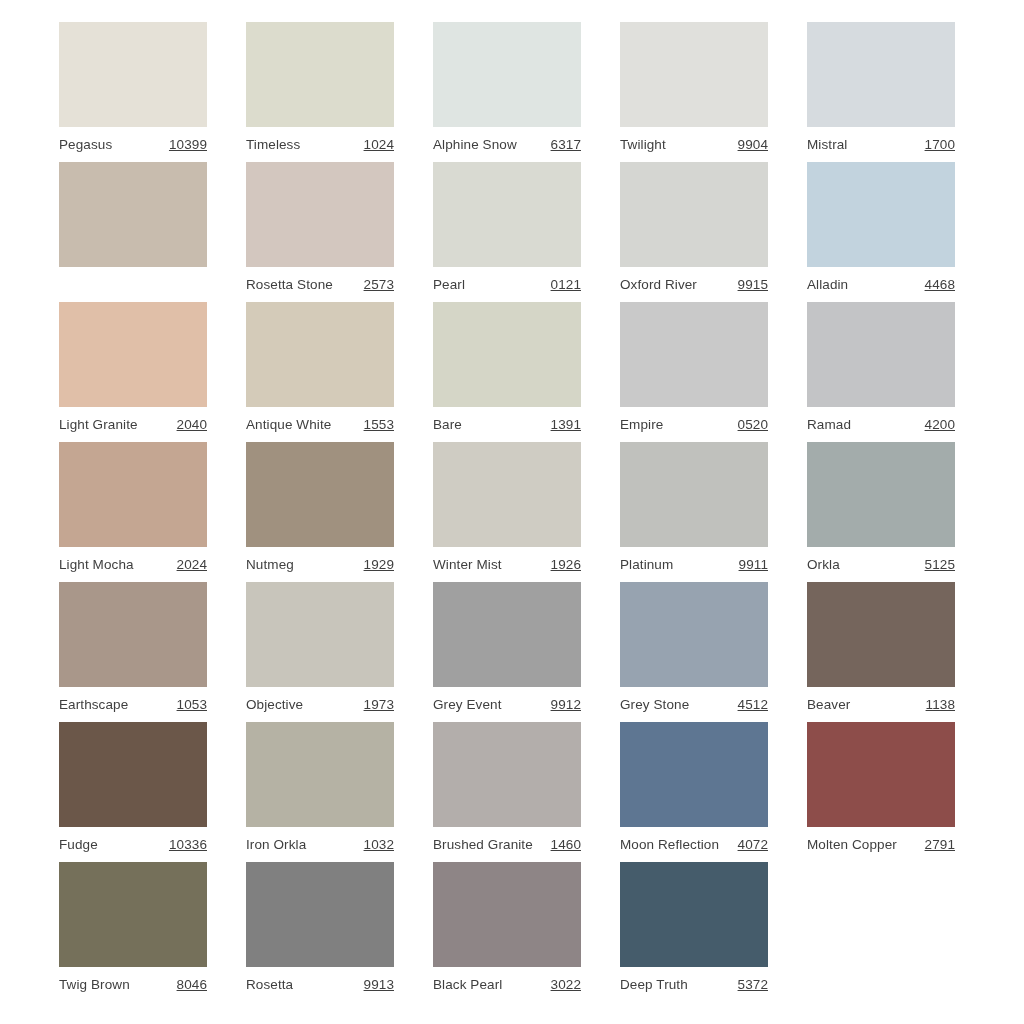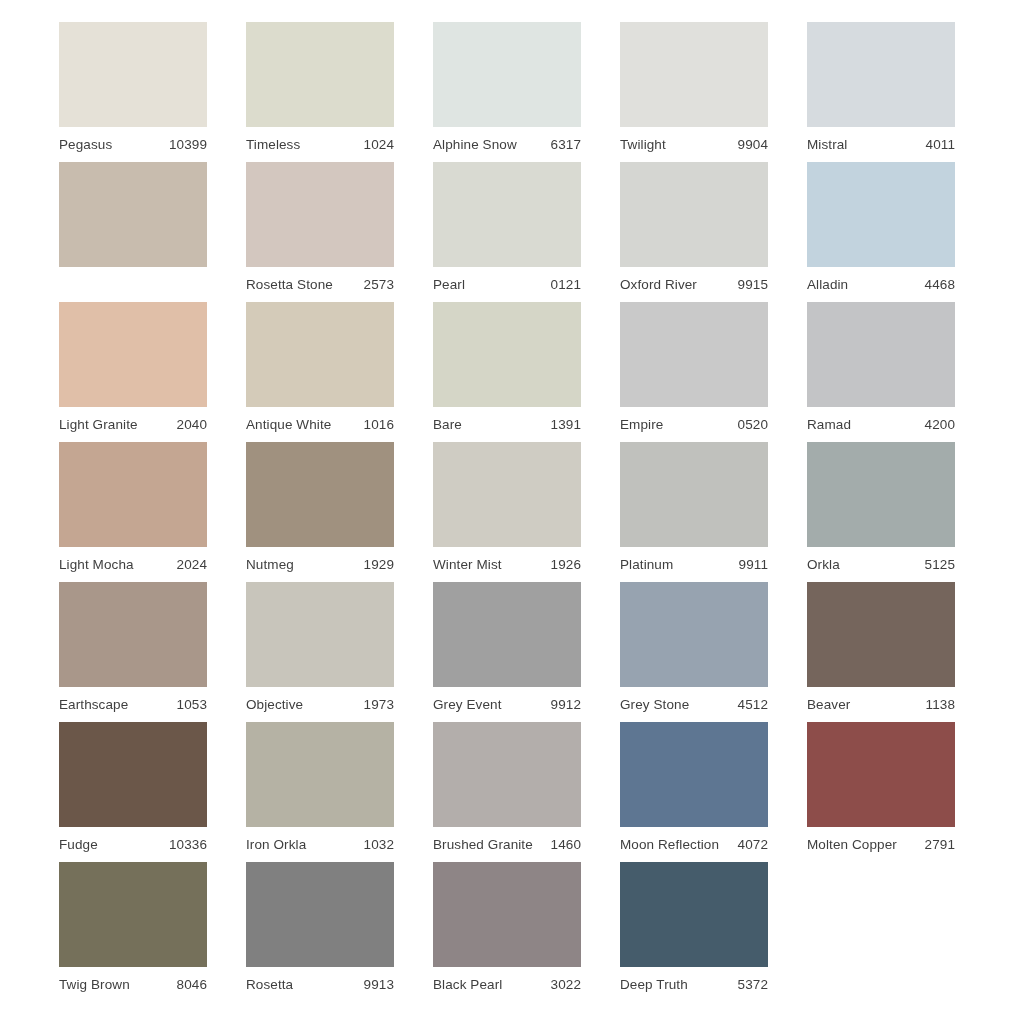--- a/index.html
+++ b/index.html
@@ -43,20 +43,21 @@
     line-height: 1;
     letter-spacing: 0.1px;
     color: #3f3f3f;
     white-space: nowrap;
   }
   .swatch-name {
     text-align: left;
   }
   .swatch-code {
     text-align: right;
+    text-decoration: underline;
   }
 </style>
 </head>
 <body style="background: rgb(255, 255, 255);">
 
 <div id="palette-grid">
     <div class="swatch-cell">
       <div class="swatch-chip" style="background-color: rgb(229, 225, 215);"></div>
       <div class="swatch-caption">
         <span class="swatch-name">Pegasus</span>
@@ -81,21 +82,21 @@
       <div class="swatch-chip" style="background-color: rgb(224, 224, 220);"></div>
       <div class="swatch-caption">
         <span class="swatch-name">Twilight</span>
         <span class="swatch-code">9904</span>
       </div>
     </div>
     <div class="swatch-cell">
       <div class="swatch-chip" style="background-color: rgb(214, 219, 223);"></div>
       <div class="swatch-caption">
         <span class="swatch-name">Mistral</span>
-        <span class="swatch-code">4011</span>
+        <span class="swatch-code">1700</span>
       </div>
     </div>
     <div class="swatch-cell">
       <div class="swatch-chip" style="background-color: rgb(200, 188, 174);"></div>
     </div>
     <div class="swatch-cell">
       <div class="swatch-chip" style="background-color: rgb(211, 199, 191);"></div>
       <div class="swatch-caption">
         <span class="swatch-name">Rosetta Stone</span>
         <span class="swatch-code">2573</span>
@@ -126,21 +127,21 @@
       <div class="swatch-chip" style="background-color: rgb(224, 191, 168);"></div>
       <div class="swatch-caption">
         <span class="swatch-name">Light Granite</span>
         <span class="swatch-code">2040</span>
       </div>
     </div>
     <div class="swatch-cell">
       <div class="swatch-chip" style="background-color: rgb(212, 203, 185);"></div>
       <div class="swatch-caption">
         <span class="swatch-name">Antique White</span>
-        <span class="swatch-code">1016</span>
+        <span class="swatch-code">1553</span>
       </div>
     </div>
     <div class="swatch-cell">
       <div class="swatch-chip" style="background-color: rgb(213, 214, 199);"></div>
       <div class="swatch-caption">
         <span class="swatch-name">Bare</span>
         <span class="swatch-code">1391</span>
       </div>
     </div>
     <div class="swatch-cell">

